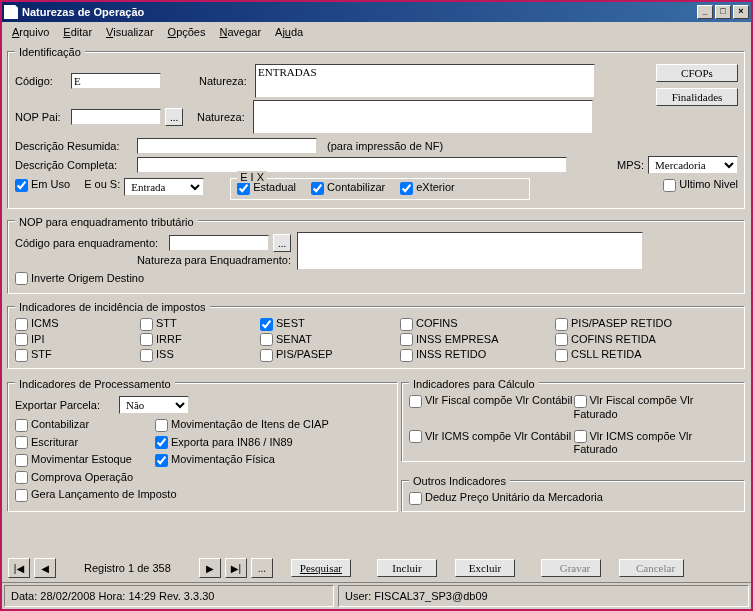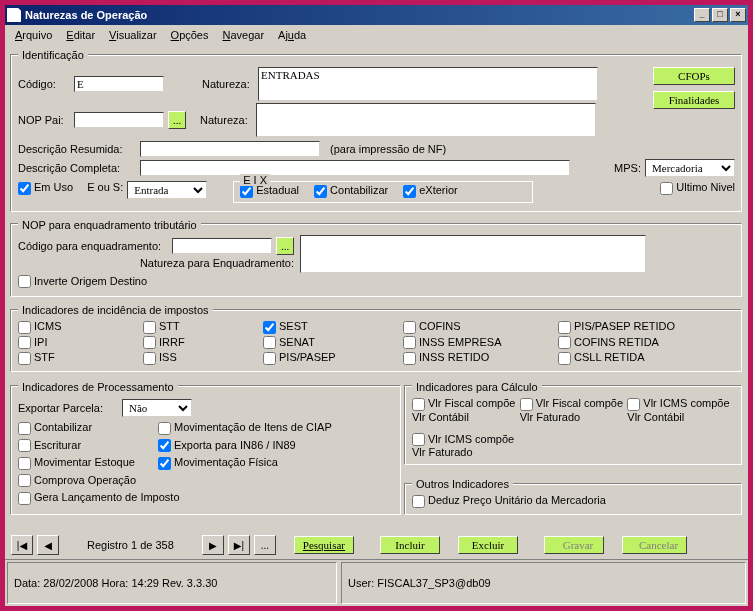--- a/index.html
+++ b/index.html
@@ -7,21 +7,21 @@
     margin: 0;
     font-family: Tahoma, Arial, sans-serif;
     font-size: 11px;
     background: #d4d0c8;
     color: #000;
   }
   .window {
     width: 753px;
     height: 611px;
     background: #d4d0c8;
-    border: 5px solid #be185d;
+    border: 2px solid #be185d;
     display: flex;
     flex-direction: column;
   }
   .titlebar {
     background: linear-gradient(to right,#0a246a,#3a6ea5);
     color: #fff;
     height: 20px;
     display: flex;
     align-items: center;
     padding: 0 2px;
@@ -63,21 +63,21 @@
   input.txt, textarea.txt, select.sel {
     font:11px Tahoma;
     background:#fff;border:1px solid #808080;
     border-top-color:#404040;border-left-color:#404040;
     border-right-color:#d4d0c8;border-bottom-color:#d4d0c8;
     box-shadow: inset -1px -1px 0 #fff;
     padding:1px 2px;
   }
   textarea.txt { resize:none; overflow-y:scroll; }
   .btn {
-    background:#bef264;
+    background:#e5e5e5;
     border:1px solid #404040;
     border-top-color:#fff;border-left-color:#fff;
     padding:2px 8px;
     min-width:60px;
     font:11px Tahoma;text-align:center;cursor:default;
   }
   .btn.small{min-width:18px;padding:0 3px;height:18px;line-height:14px;}
   .btn.disabled{color:#808080;padding-left:16px;}
   .eix { border:1px groove #fff; padding:2px 6px 4px 6px; position:relative; }
   .eix .eixlbl{position:absolute;top:-8px;left:6px;background:#d4d0c8;padding:0 3px;}
@@ -86,21 +86,21 @@
   .navbar{display:flex;align-items:center;gap:4px;padding:4px 6px;}
   .navbtn{
     width:22px;height:20px;background:#d4d0c8;
     border:1px solid #404040;border-top-color:#fff;border-left-color:#fff;
     display:flex;align-items:center;justify-content:center;font-size:10px;
   }
   .status{display:flex;border-top:1px solid #808080;}
   .statcell{
     border:1px solid #808080;border-top-color:#808080;border-left-color:#808080;
     border-right-color:#fff;border-bottom-color:#fff;
-    padding:14px 6px;margin:2px;
+    padding:4px 6px;margin:2px;
   }
   input[type=checkbox]{margin:0 3px 0 0;vertical-align:middle;}
 </style>
 </head>
 <body>
 
 <div class="window">
 
   <div class="titlebar">
     <span class="icon"></span>
@@ -238,21 +238,21 @@
           <label><input type="checkbox" style=""><span>Movimentar Estoque</span></label>
           <label><input type="checkbox" checked="" style=""><span>Movimentação Física</span></label>
           <label><input type="checkbox" style=""><span>Comprova Operação</span></label>
           <label style="grid-column:1/3"><input type="checkbox" style=""><span>Gera Lançamento de Imposto</span></label>
         </div>
       </fieldset>
 
       <div class="flexcol" style="flex:1;gap:4px">
         <fieldset>
           <legend>Indicadores para Cálculo</legend>
-          <div style="display:grid;grid-template-columns:1fr 1fr 1fr;row-gap:10px">
+          <div style="display:grid;grid-template-columns:1fr 1fr;row-gap:10px">
             <label><input type="checkbox" style=""><span>Vlr Fiscal compõe Vlr Contábil</span></label>
             <label><input type="checkbox" style=""><span>Vlr Fiscal compõe Vlr Faturado</span></label>
             <label><input type="checkbox" style=""><span>Vlr ICMS compõe Vlr Contábil</span></label>
             <label><input type="checkbox" style=""><span>Vlr ICMS compõe Vlr Faturado</span></label>
           </div>
         </fieldset>
         <fieldset>
           <legend>Outros Indicadores</legend>
           <label><input type="checkbox" style=""><span>Deduz Preço Unitário da Mercadoria</span></label>
         </fieldset>

